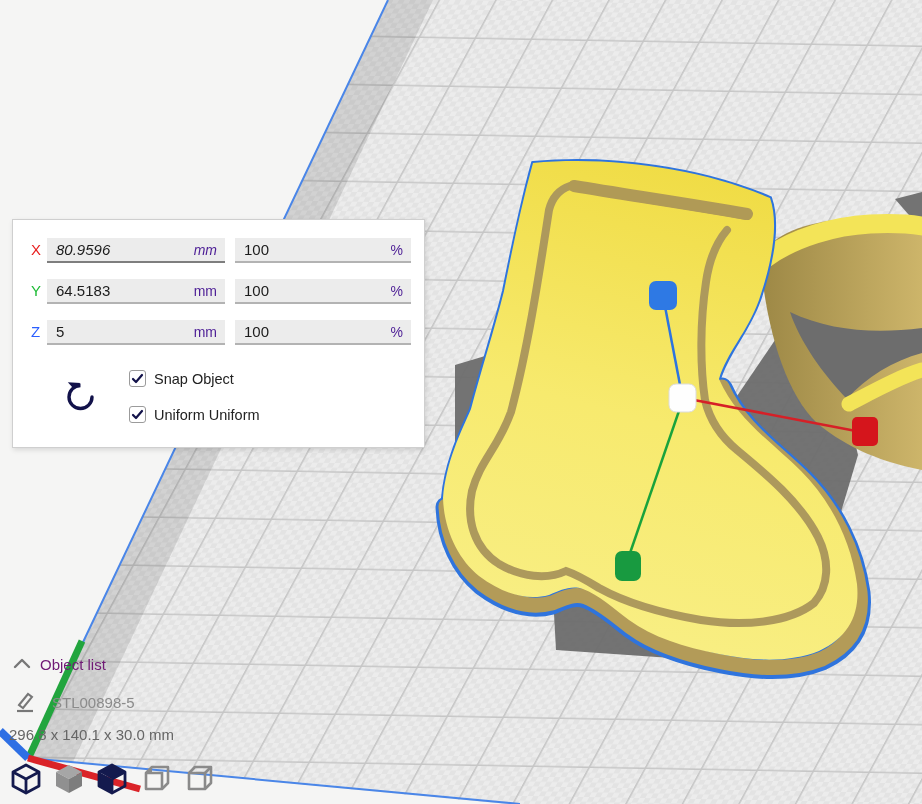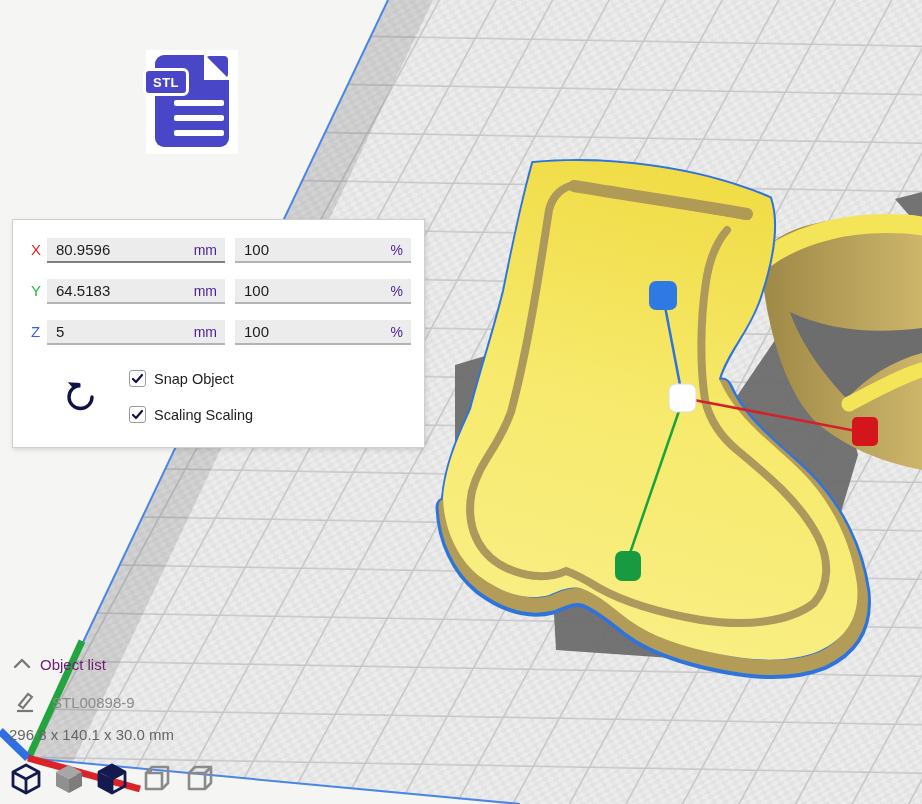--- a/index.html
+++ b/index.html
@@ -19,21 +19,21 @@
   .stl-bar { position:absolute; left:19px; width:50px; height:6px; background:#ffffff; border-radius:2px; }
 
   
   .panel { position:absolute; left:12px; top:219px; width:413px; height:229px; background:#ffffff;
       border:1px solid #cfcfcf; box-shadow:1px 2px 5px rgba(0,0,0,.12); }
   .srow { position:absolute; left:0; height:25px; width:100%; }
   .srow .axis { position:absolute; left:18px; top:3px; font-size:15px; }
   .field { position:absolute; top:0; height:25px; background:#ececec; border-bottom:2px solid #b3b3b3; }
   .field.size { left:34px; width:178px; }
   .field.pct  { left:222px; width:176px; }
-  .field.focused { border-bottom-color:#7e7e7e; }
+  .field.focused { border-bottom-color:#7e7e7e;font-style:italic; }
   .field .val { position:absolute; left:9px; top:3px; font-size:15px; color:#1c1c1c; }
   .field .unit { position:absolute; right:8px; top:4px; font-size:14px; color:#4c1d95; }
   .row-x { top:18px; } .row-y { top:59px; } .row-z { top:100px; }
 
   .cbrow { position:absolute; left:116px; height:18px; }
   .cb1 { top:150px; } .cb2 { top:186px; }
   .cbox { position:absolute; left:0; top:0; width:17px; height:17px; background:#fff;
       border:1px solid #9b9b9b; border-radius:3px; }
   .cblabel { position:absolute; left:25px; top:1px; font-size:14.5px; color:#222; white-space:nowrap; }
   .reset-btn { position:absolute; left:48px; top:156px; width:40px; height:40px; cursor:pointer; }
@@ -142,30 +142,20 @@
       <line x1="663" y1="296" x2="681" y2="390" stroke="#2d74e0" stroke-width="2.5"></line>
       <line x1="680" y1="408" x2="629" y2="556" stroke="#1aa33c" stroke-width="2.5"></line>
       <line x1="694" y1="400" x2="856" y2="431" stroke="#d62027" stroke-width="2.5"></line>
       <rect x="649" y="281" width="28" height="29" rx="7" fill="#2e79e4"></rect>
       <rect x="615" y="551" width="26" height="30" rx="7" fill="#189a40"></rect>
       <rect x="852" y="417" width="26" height="29" rx="5" fill="#d5151c"></rect>
       <rect x="669" y="384" width="27" height="28" rx="7" fill="#fefefe" stroke="#dcdcdc" stroke-width="1"></rect>
     </g>
   </svg>
 
-  <div class="stl-badge">
-    <div class="stl-doc">
-      <div class="stl-fold-mask"></div>
-      <div class="stl-fold-flap"></div>
-      <div class="stl-bar" style="top:45px"></div>
-      <div class="stl-bar" style="top:60px"></div>
-      <div class="stl-bar" style="top:75px"></div>
-      <div class="stl-tag">STL</div>
-    </div>
-  </div>
 
   <div class="panel">
 
     <div class="srow row-x">
       <span class="axis" style="color: rgb(232, 31, 31);">X</span>
       <div class="field size focused">
         <span class="val">80.9596</span>
         <span class="unit">mm</span>
       </div>
       <div class="field pct">
@@ -210,34 +200,34 @@
         </svg>
       </div>
       <span class="cblabel">Snap Object</span>
     </div>
     <div class="cbrow cb2">
       <div class="cbox">
         <svg width="15" height="15" viewBox="0 0 15 15">
           <polyline points="3,8 6,11 12,4" fill="none" stroke="#12124a" stroke-width="2.2" stroke-linecap="round" stroke-linejoin="round"></polyline>
         </svg>
       </div>
-      <span class="cblabel">Scaling Scaling</span>
+      <span class="cblabel">Uniform Uniform</span>
     </div>
   </div>
 
   <svg class="obj-chevron" width="20" height="13" viewBox="0 0 20 13">
     <polyline points="3,10 10,3 17,10" fill="none" stroke="#777" stroke-width="2.4" stroke-linecap="round" stroke-linejoin="round"></polyline>
   </svg>
   <span class="obj-header">Object list</span>
 
   <svg class="obj-pencil" width="24" height="24" viewBox="0 0 24 24">
     <path d="M6,15 L15,4 L19,7 L10,18 Z" fill="none" stroke="#777" stroke-width="2"></path>
     <line x1="4" y1="21" x2="20" y2="21" stroke="#777" stroke-width="2.2"></line>
   </svg>
-  <span class="obj-name">STL00898-9</span>
+  <span class="obj-name">STL00898-5</span>
   <span class="obj-dims">296.8 x 140.1 x 30.0 mm</span>
 
   <div class="view-toolbar">
 
     <svg class="view-btn" viewBox="0 0 36 36">
       <g>
         <polygon points="18,4 31,11 31,25 18,32 5,25 5,11" fill="none" stroke="#141a4e" stroke-width="2.8" stroke-linejoin="round"></polygon>
         <polyline points="5,11 18,18 31,11" fill="none" stroke="#141a4e" stroke-width="2.8" stroke-linejoin="round"></polyline>
         <line x1="18" y1="18" x2="18" y2="32" stroke="#141a4e" stroke-width="2.8"></line>
       </g>

